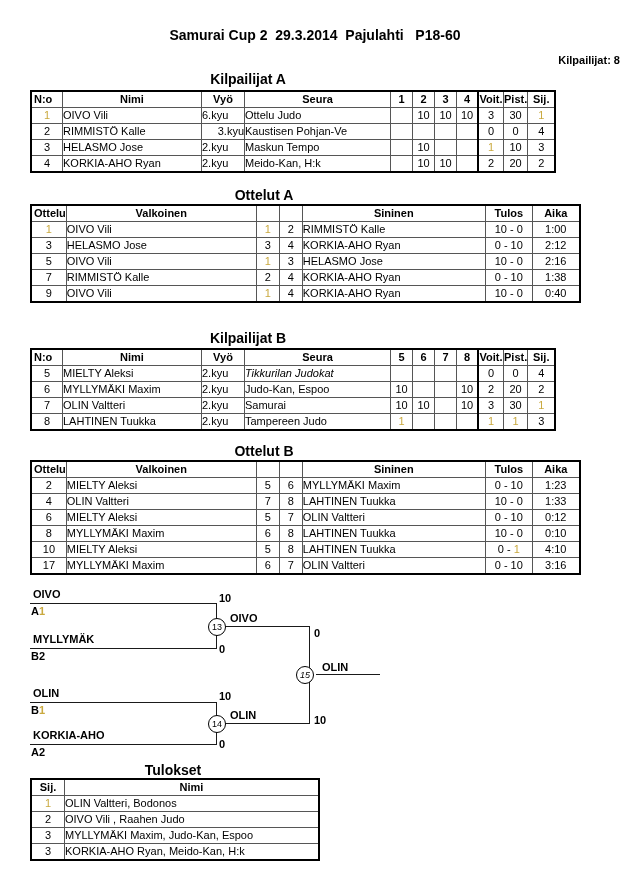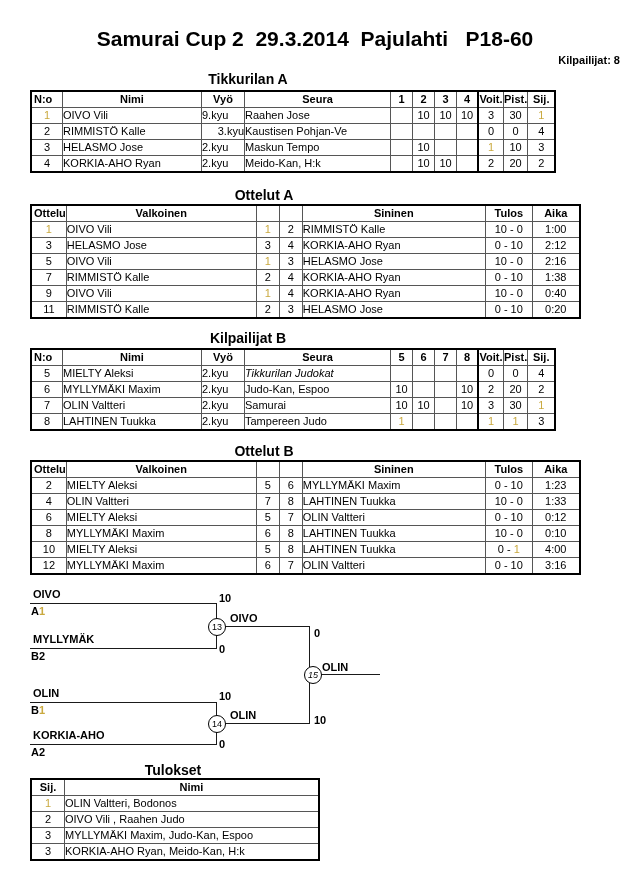--- a/index.html
+++ b/index.html
@@ -4,21 +4,21 @@
 <style>
   html,body { margin:0; padding:0; background:#ffffff; }
   #page {
     position:relative; width:630px; height:891px; background:#ffffff;
     font-family:"Liberation Sans", sans-serif; color:#000;
     overflow:hidden;
   }
   .abs { position:absolute; }
   #main-title {
     top:27px; left:50%; transform:translateX(-50%);
-    font-size:21px; font-weight:bold; white-space:pre;
+    font-size:14px; font-weight:bold; white-space:pre;
   }
   #competitors-note {
     top:54px; right:10px; font-size:11px; font-weight:bold;
   }
   .section-title {
     font-size:14px; font-weight:bold; transform:translateX(-50%); white-space:nowrap;
   }
   
   table.rpt {
     position:absolute; border-collapse:collapse; table-layout:fixed;
@@ -48,21 +48,21 @@
   }
 </style>
 </head>
 <body>
 
 <div id="page">
 
   <div id="main-title" class="abs">Samurai Cup 2  29.3.2014  Pajulahti   P18-60</div>
   <div id="competitors-note" class="abs">Kilpailijat: 8</div>
 
-  <div class="abs section-title" style="left:248px; top:71px;">Tikkurilan A</div>
+  <div class="abs section-title" style="left:248px; top:71px;">Kilpailijat A</div>
   <div class="abs section-title" style="left:264px; top:187px;">Ottelut A</div>
   <div class="abs section-title" style="left:248px; top:330px;">Kilpailijat B</div>
   <div class="abs section-title" style="left:264px; top:443px;">Ottelut B</div>
   <div class="abs section-title" style="left:173px; top:762px;">Tulokset</div>
 
   <table class="rpt kilp" style="left:30px; top:90px;">
     <thead>
         <tr>
           <th class="ac" style="width: 28px;">N:o</th>
           <th class="al" style="width: 138px;">Nimi</th>
@@ -74,22 +74,22 @@
           <th class="ac" style="width: 20px;">4</th>
           <th class="ac thick" style="width: 24px;">Voit.</th>
           <th class="ac" style="width: 22px;">Pist.</th>
           <th class="ac" style="width: 26px;">Sij.</th>
         </tr>
       </thead>
       <tbody>
         <tr>
           <td class="ac hl" style="width: 28px;">1</td>
           <td class="al" style="width: 138px;">OIVO Vili</td>
-          <td class="al" style="width: 42px;">9.kyu</td>
-          <td class="al" style="width: 145px;">Raahen Jose</td>
+          <td class="al" style="width: 42px;">6.kyu</td>
+          <td class="al" style="width: 145px;">Ottelu Judo</td>
           <td class="ac" style="width: 21px;"></td>
           <td class="ac" style="width: 21px;">10</td>
           <td class="ac" style="width: 21px;">10</td>
           <td class="ac" style="width: 20px;">10</td>
           <td class="ac thick" style="width: 24px;">3</td>
           <td class="ac" style="width: 22px;">30</td>
           <td class="ac hl" style="width: 26px;">1</td>
         </tr>
         <tr>
           <td class="ac" style="width: 28px;">2</td>
@@ -183,29 +183,20 @@
           <td class="ac" style="width: 46px;">1:38</td>
         </tr>
         <tr>
           <td class="ac" style="width: 26px;">9</td>
           <td class="al" style="width: 189px;">OIVO Vili</td>
           <td class="ac hl" style="width: 22px;">1</td>
           <td class="ac" style="width: 22px;">4</td>
           <td class="al" style="width: 182px;">KORKIA-AHO Ryan</td>
           <td class="ac" style="width: 46px;">10 - 0</td>
           <td class="ac" style="width: 46px;">0:40</td>
-        </tr>
-        <tr>
-          <td class="ac" style="width: 26px;">11</td>
-          <td class="al" style="width: 189px;">RIMMISTÖ Kalle</td>
-          <td class="ac" style="width: 22px;">2</td>
-          <td class="ac" style="width: 22px;">3</td>
-          <td class="al" style="width: 182px;">HELASMO Jose</td>
-          <td class="ac" style="width: 46px;">0 - 10</td>
-          <td class="ac" style="width: 46px;">0:20</td>
         </tr>
       </tbody>
   </table>
 
   <table class="rpt kilp" style="left:30px; top:348px;">
     <thead>
         <tr>
           <th class="ac" style="width: 28px;">N:o</th>
           <th class="al" style="width: 138px;">Nimi</th>
           <th class="al" style="width: 42px;">Vyö</th>
@@ -324,24 +315,24 @@
           <td class="ac" style="width: 46px;">10 - 0</td>
           <td class="ac" style="width: 46px;">0:10</td>
         </tr>
         <tr>
           <td class="ac" style="width: 26px;">10</td>
           <td class="al" style="width: 189px;">MIELTY Aleksi</td>
           <td class="ac" style="width: 22px;">5</td>
           <td class="ac" style="width: 22px;">8</td>
           <td class="al" style="width: 182px;">LAHTINEN Tuukka</td>
           <td class="ac" style="width: 46px;"><span>0 - </span><span class="hl">1</span></td>
-          <td class="ac" style="width: 46px;">4:00</td>
-        </tr>
-        <tr>
-          <td class="ac" style="width: 26px;">12</td>
+          <td class="ac" style="width: 46px;">4:10</td>
+        </tr>
+        <tr>
+          <td class="ac" style="width: 26px;">17</td>
           <td class="al" style="width: 189px;">MYLLYMÄKI Maxim</td>
           <td class="ac" style="width: 22px;">6</td>
           <td class="ac" style="width: 22px;">7</td>
           <td class="al" style="width: 182px;">OLIN Valtteri</td>
           <td class="ac" style="width: 46px;">0 - 10</td>
           <td class="ac" style="width: 46px;">3:16</td>
         </tr>
       </tbody>
   </table>
 
@@ -373,21 +364,21 @@
     <div class="bk-score" style="left:219px; top:738px;">0</div>
 
     <div class="vline" style="left:216px; top:702px; height:43px;"></div>
     <div class="bk-circle" style="left:208px; top:715px;">14</div>
     <div class="hline" style="left:216px; top:723px; width:94px;"></div>
     <div class="bk-winner" style="left:230px; top:709px;">OLIN</div>
 
     <div class="vline" style="left:309px; top:626px; height:98px;"></div>
     <div class="bk-score" style="left:314px; top:627px;">0</div>
     <div class="bk-score" style="left:314px; top:714px;">10</div>
-    <div class="bk-circle" style="left:304px; top:666px;font-style:italic;">15</div>
+    <div class="bk-circle" style="left:296px; top:666px;font-style:italic;">15</div>
     <div class="hline" style="left:316px; top:674px; width:64px;"></div>
     <div class="bk-winner" style="left:322px; top:661px;">OLIN</div>
   </div>
 
   <table class="rpt tulokset" style="left:30px; top:778px;">
     <thead>
         <tr>
           <th class="ac" style="width: 32px;">Sij.</th>
           <th class="al" style="width: 253px;">Nimi</th>
         </tr>

